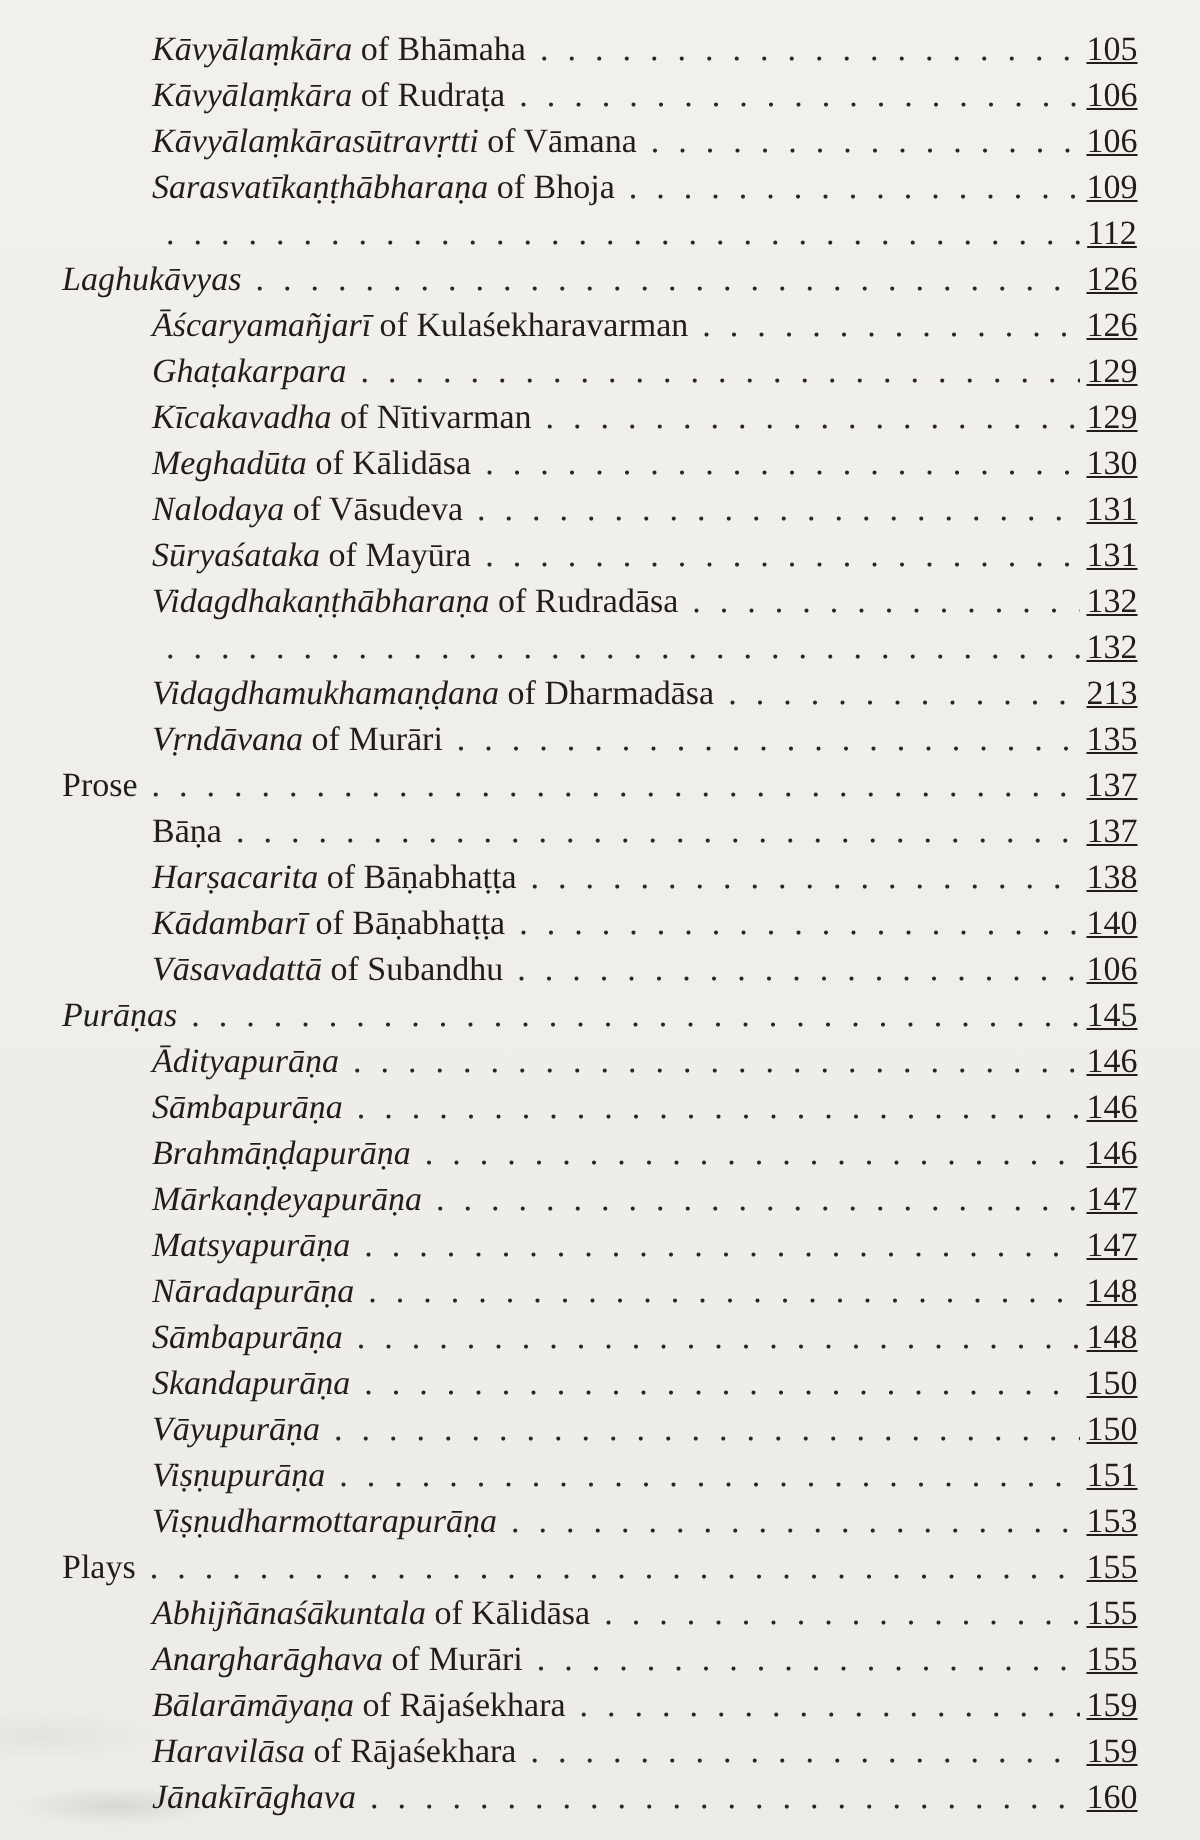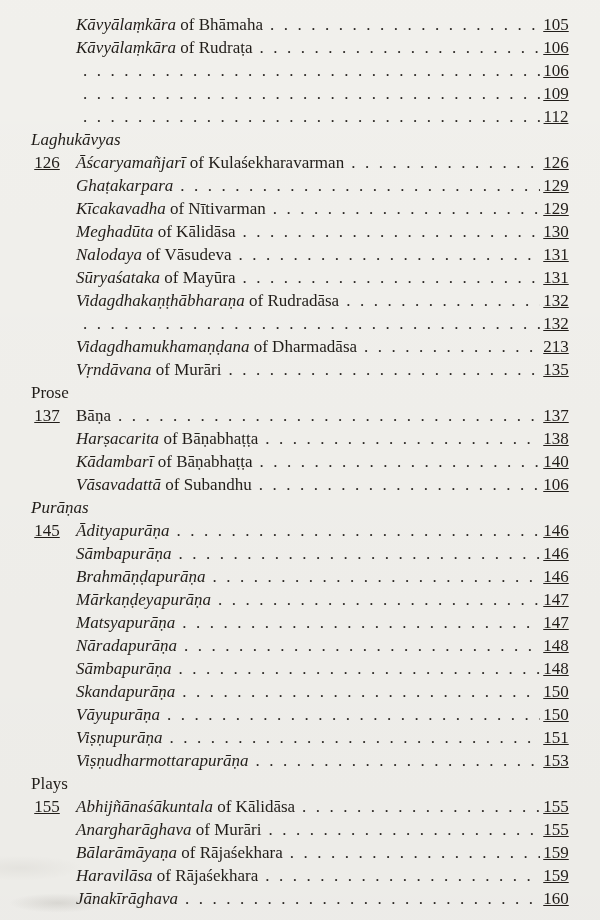--- a/index.html
+++ b/index.html
@@ -22,21 +22,21 @@
     padding-top: 13px;
     font-size: 17px;
   }
   .row {
     display: flex;
     align-items: baseline;
     height: 23px;
     line-height: 23px;
     margin-right: 28px;
   }
-  .row.l1 { margin-left: 31px; flex-direction: column; }
+  .row.l1 { margin-left: 31px; }
   .row.l2 { margin-left: 76px; }
   .label { white-space: nowrap; z-index: 1; }
   .label.it { font-style: italic; }
   .label .sfx { font-style: normal; }
   .dots {
     flex: 1 1 auto;
     overflow: hidden;
     white-space: nowrap;
     padding-left: 7px;
     letter-spacing: 9.5px;
@@ -57,24 +57,26 @@
     <span class="label it">Kāvyālaṃkāra<span class="sfx"> of Bhāmaha</span></span>
     <span class="dots">..................................................</span>
     <span class="pagenum">105</span>
   </div>
     <div class="row l2">
     <span class="label it">Kāvyālaṃkāra<span class="sfx"> of Rudraṭa</span></span>
     <span class="dots">..................................................</span>
     <span class="pagenum">106</span>
   </div>
     <div class="row l2">
+    <span class="label it">Kāvyālaṃkārasūtravṛtti<span class="sfx"> of Vāmana</span></span>
     <span class="dots">..................................................</span>
     <span class="pagenum">106</span>
   </div>
     <div class="row l2">
+    <span class="label it">Sarasvatīkaṇṭhābharaṇa<span class="sfx"> of Bhoja</span></span>
     <span class="dots">..................................................</span>
     <span class="pagenum">109</span>
   </div>
     <div class="row l2">
     <span class="dots">..................................................</span>
     <span class="pagenum">112</span>
   </div>
     <div class="row l1">
     <span class="label it">Laghukāvyas</span>
     <span class="dots">..................................................</span>

